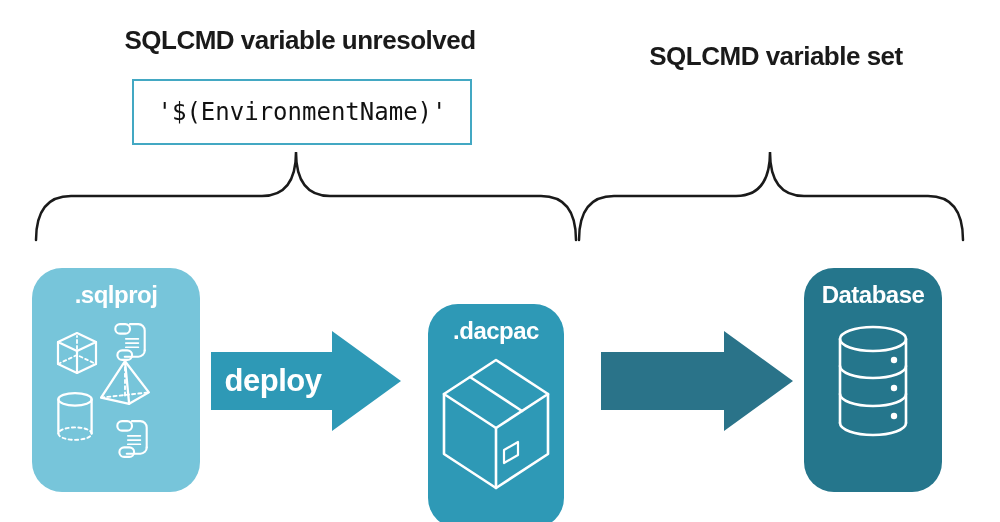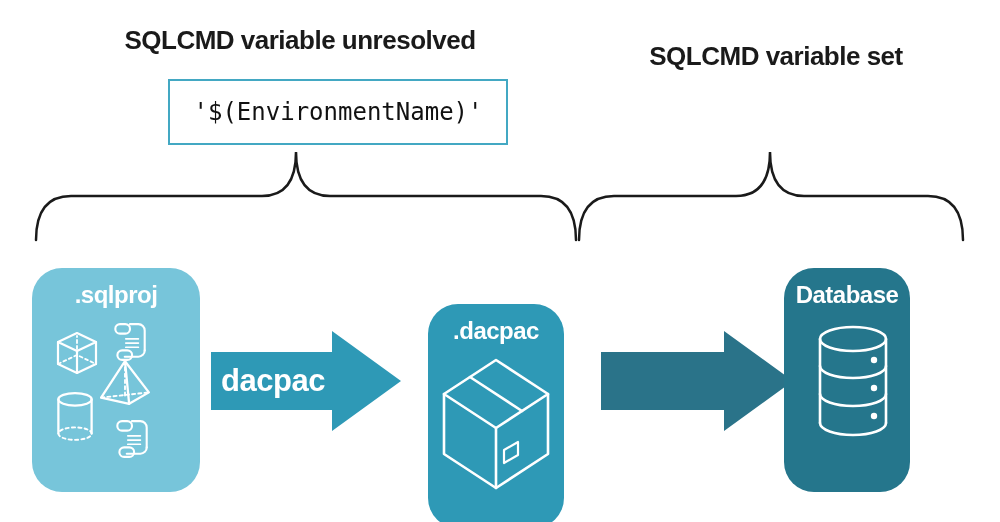--- a/index.html
+++ b/index.html
@@ -28,21 +28,21 @@
   .icon-dash{stroke-dasharray:3 3;stroke-width:1.8;}
 </style>
 </head>
 <body>
 
 <div class="canvas">
 
   <div class="abs heading" style="left:60px;top:25px;width:480px;">SQLCMD variable unresolved</div>
   <div class="abs heading" style="left:616px;top:41px;width:320px;">SQLCMD variable set</div>
 
-  <div class="abs codebox" style="left:132px;top:79px;width:336px;height:62px;margin-left:36px;">
+  <div class="abs codebox" style="left:132px;top:79px;width:336px;height:62px;">
     <span>'$(EnvironmentName)'</span>
   </div>
 
   <svg class="abs" style="left:0;top:145px;" width="1000" height="105" viewBox="0 0 1000 105">
     <path d="M36 95 Q36 51 71 51 L262 51 Q296 51 296 7 Q296 51 330 51 L541 51 Q576 51 576 95" fill="none" stroke="var(--brace-stroke,#1A1A1A)" stroke-width="2.5" stroke-linecap="round"></path>
     <path d="M579 95 Q579 51 614 51 L736 51 Q770 51 770 7 Q770 51 804 51 L928 51 Q963 51 963 95" fill="none" stroke="var(--brace-stroke,#1A1A1A)" stroke-width="2.5" stroke-linecap="round"></path>
   </svg>
 
   <div class="abs node node-sqlproj" style="left:32px;top:268px;width:168px;height:224px;">
     <div class="node-label">.sqlproj</div>
@@ -90,21 +90,21 @@
         <rect x="5" y="28" width="14" height="9" rx="4.5"></rect>
         <path d="M13 17h12M13 21h12M13 25h12" style="stroke-width:1.6"></path>
       </g>
     </svg>
   </div>
 
   <div class="arrow-wrap" style="left:208px;top:328px;width:196px;height:106px;">
     <svg width="196" height="106" viewBox="0 0 196 106">
       <polygon points="3,24 124,24 124,3 193,53 124,103 124,82 3,82" fill="var(--build-arrow,#2E99B6)"></polygon>
     </svg>
-    <div class="arrow-label" style="left:0;width:130px;">dacpac</div>
+    <div class="arrow-label" style="left:0;width:130px;">deploy</div>
   </div>
 
   <div class="abs node node-dacpac" style="left:428px;top:268px;width:136px;height:224px;margin-top:36px;">
     <div class="node-label">.dacpac</div>
     <svg class="abs" style="left:8px;top:50px;" width="120" height="140" viewBox="0 0 120 140">
       <g class="icon-stroke" style="stroke-width:2.6">
         <path d="M60 6 L112 40 L60 74 L8 40 Z"></path>
         <path d="M8 40 L8 100 L60 134 L112 100 L112 40"></path>
         <path d="M60 74 L60 134"></path>
         <path d="M34 23 L86 57"></path>
@@ -112,21 +112,21 @@
       </g>
     </svg>
   </div>
 
   <div class="arrow-wrap" style="left:598px;top:328px;width:198px;height:106px;">
     <svg width="198" height="106" viewBox="0 0 198 106">
       <polygon points="3,24 126,24 126,3 195,53 126,103 126,82 3,82" fill="var(--deploy-arrow,#2A7389)"></polygon>
     </svg>
   </div>
 
-  <div class="abs node node-database" style="left:784px;top:268px;width:126px;height:224px;">
+  <div class="abs node node-database" style="left:804px;top:268px;width:138px;height:224px;">
     <div class="node-label">Database</div>
     <svg class="abs" style="left:29px;top:56px;" width="80" height="115" viewBox="0 0 80 115">
       <g class="icon-stroke" style="stroke-width:2.6">
         <ellipse cx="40" cy="15" rx="33" ry="12"></ellipse>
         <path d="M7 15 L7 99 M73 15 L73 99"></path>
         <path d="M7 42 a33 12 0 0 0 66 0"></path>
         <path d="M7 70 a33 12 0 0 0 66 0"></path>
         <path d="M7 99 a33 12 0 0 0 66 0"></path>
       </g>
       <circle cx="61" cy="36" r="3.2" fill="#ffffff"></circle>

